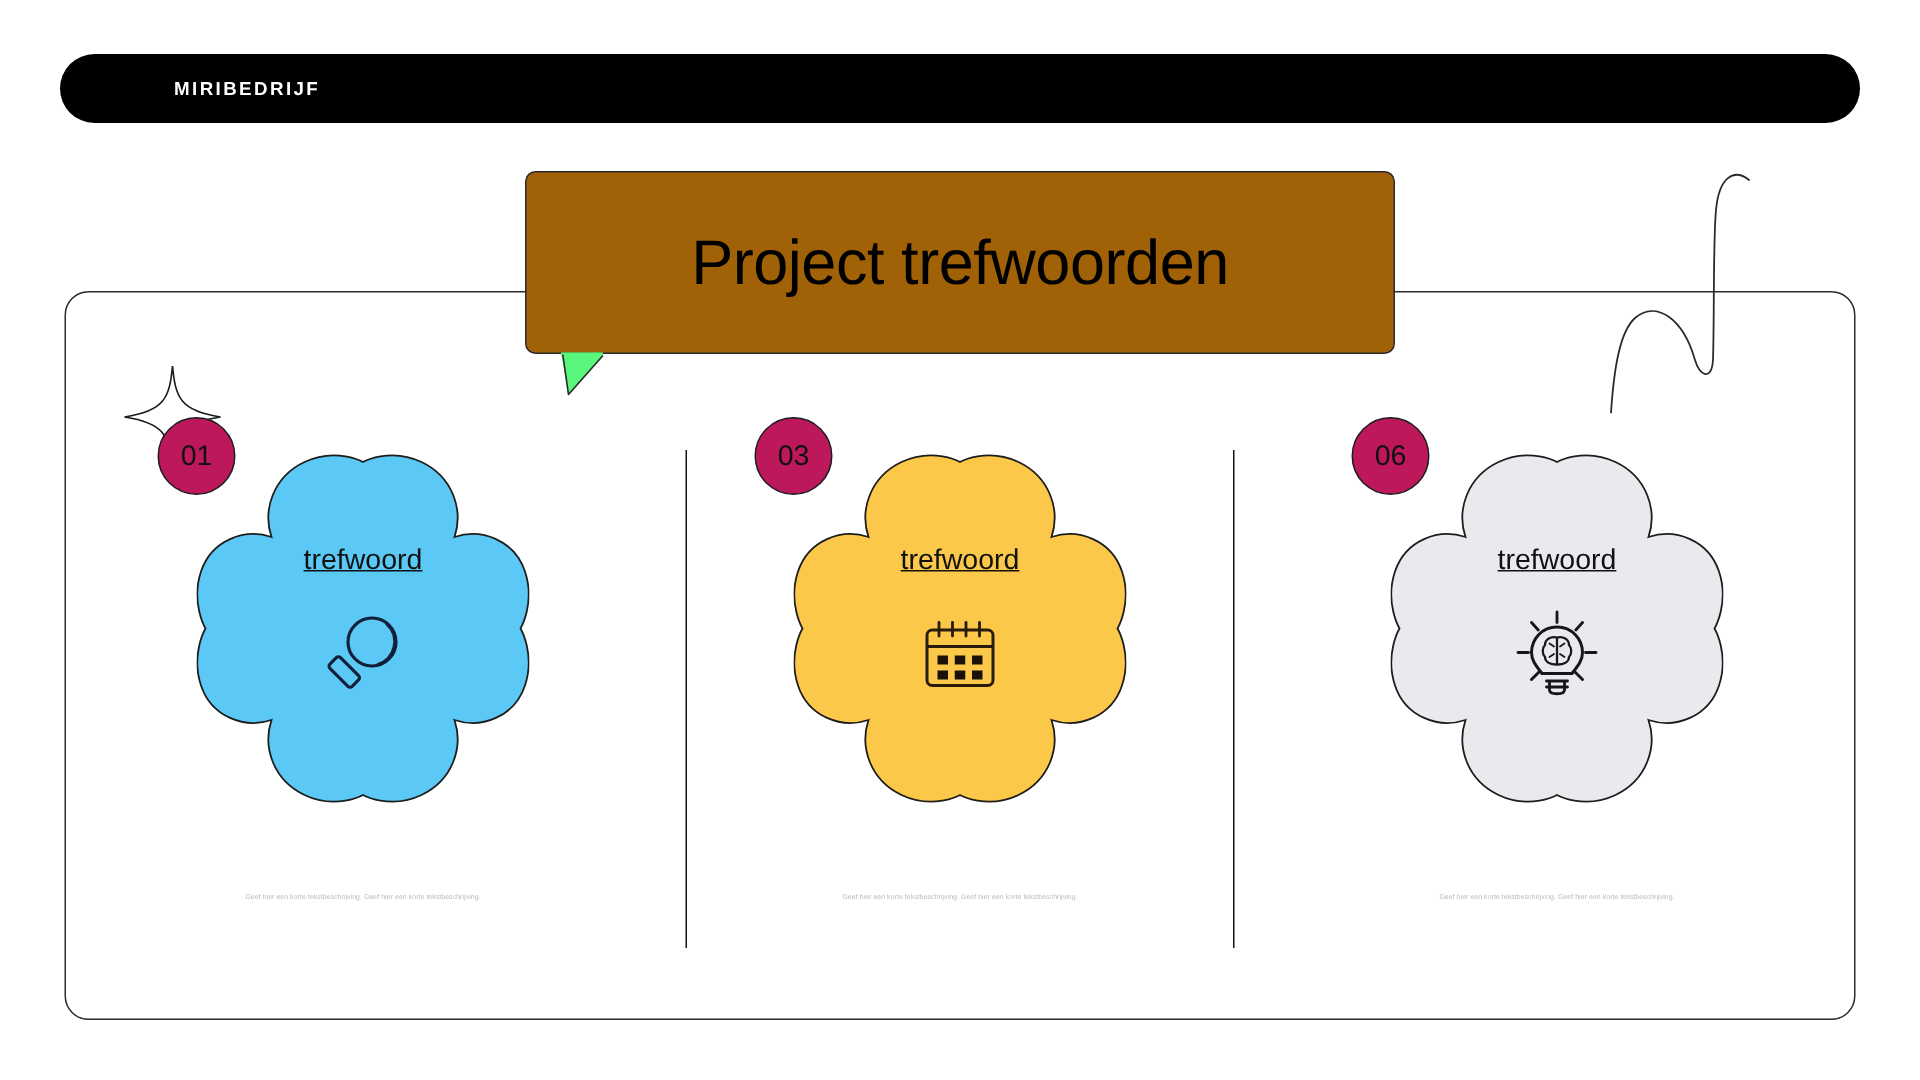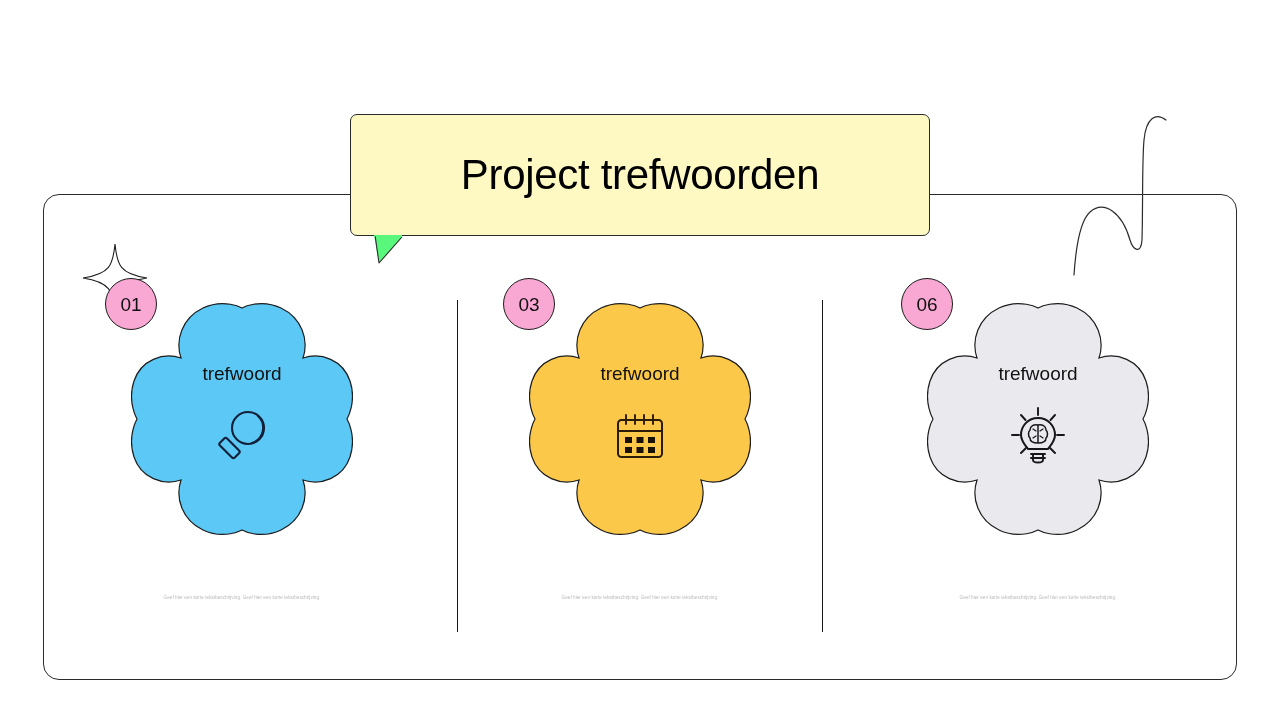--- a/index.html
+++ b/index.html
@@ -57,21 +57,21 @@
     box-sizing: border-box;
   }
 
   
   #title-bubble {
     position: absolute;
     left: 350px;
     top: 114px;
     width: 580px;
     height: 122px;
-    background: #fef9c3;
+    background: #a16207;
     border: 1.1px solid #2b2b2b;
     border-radius: 7px;
     box-sizing: border-box;
     display: flex;
     align-items: center;
     justify-content: center;
     z-index: 6;
   }
   #title-text {
     font-size: 42px;
@@ -150,20 +150,21 @@
   .card-inner {
     position: absolute;
     left: 0;
     top: 0;
     width: 222px;
     height: 238px;
     display: flex;
     flex-direction: column;
     align-items: center;
     pointer-events: none;
+    text-decoration: underline;
   }
   .card-label {
     margin-top: 64px;
     font-size: 19px;
     color: #111111;
     line-height: 1;
   }
   .card-icon {
     margin-top: 22px;
     width: 62px;
@@ -171,21 +172,21 @@
   }
 
   
   .num-badge {
     position: absolute;
     left: -26px;
     top: -22px;
     width: 52px;
     height: 52px;
     border-radius: 50%;
-    background: #f9a8d4;
+    background: #be185d;
     border: 1.2px solid #1d1d1d;
     display: flex;
     align-items: center;
     justify-content: center;
     box-sizing: border-box;
     z-index: 5;
   }
   .num-badge span {
     font-size: 19px;
     color: #101010;
@@ -201,20 +202,23 @@
     color: #b9b9b9;
     line-height: 1.5;
     letter-spacing: 0.05px;
   }
 </style>
 </head>
 <body>
 
 <div id="slide">
 
+  <div id="header-bar">
+    <div id="brand-name">MIRIBEDRIJF</div>
+  </div>
 
   <div id="content-frame"></div>
 
   <div id="sparkle-deco">
     <svg viewBox="0 0 66 70" width="66" height="70">
       <path d="M33 1 C35 22 38 31 65 35 C38 39 35 48 33 69 C31 48 28 39 1 35 C28 31 31 22 33 1 Z" fill="none" stroke="#1d1d1d" stroke-width="1.1"></path>
     </svg>
   </div>
 
   <div id="swirl-deco">

